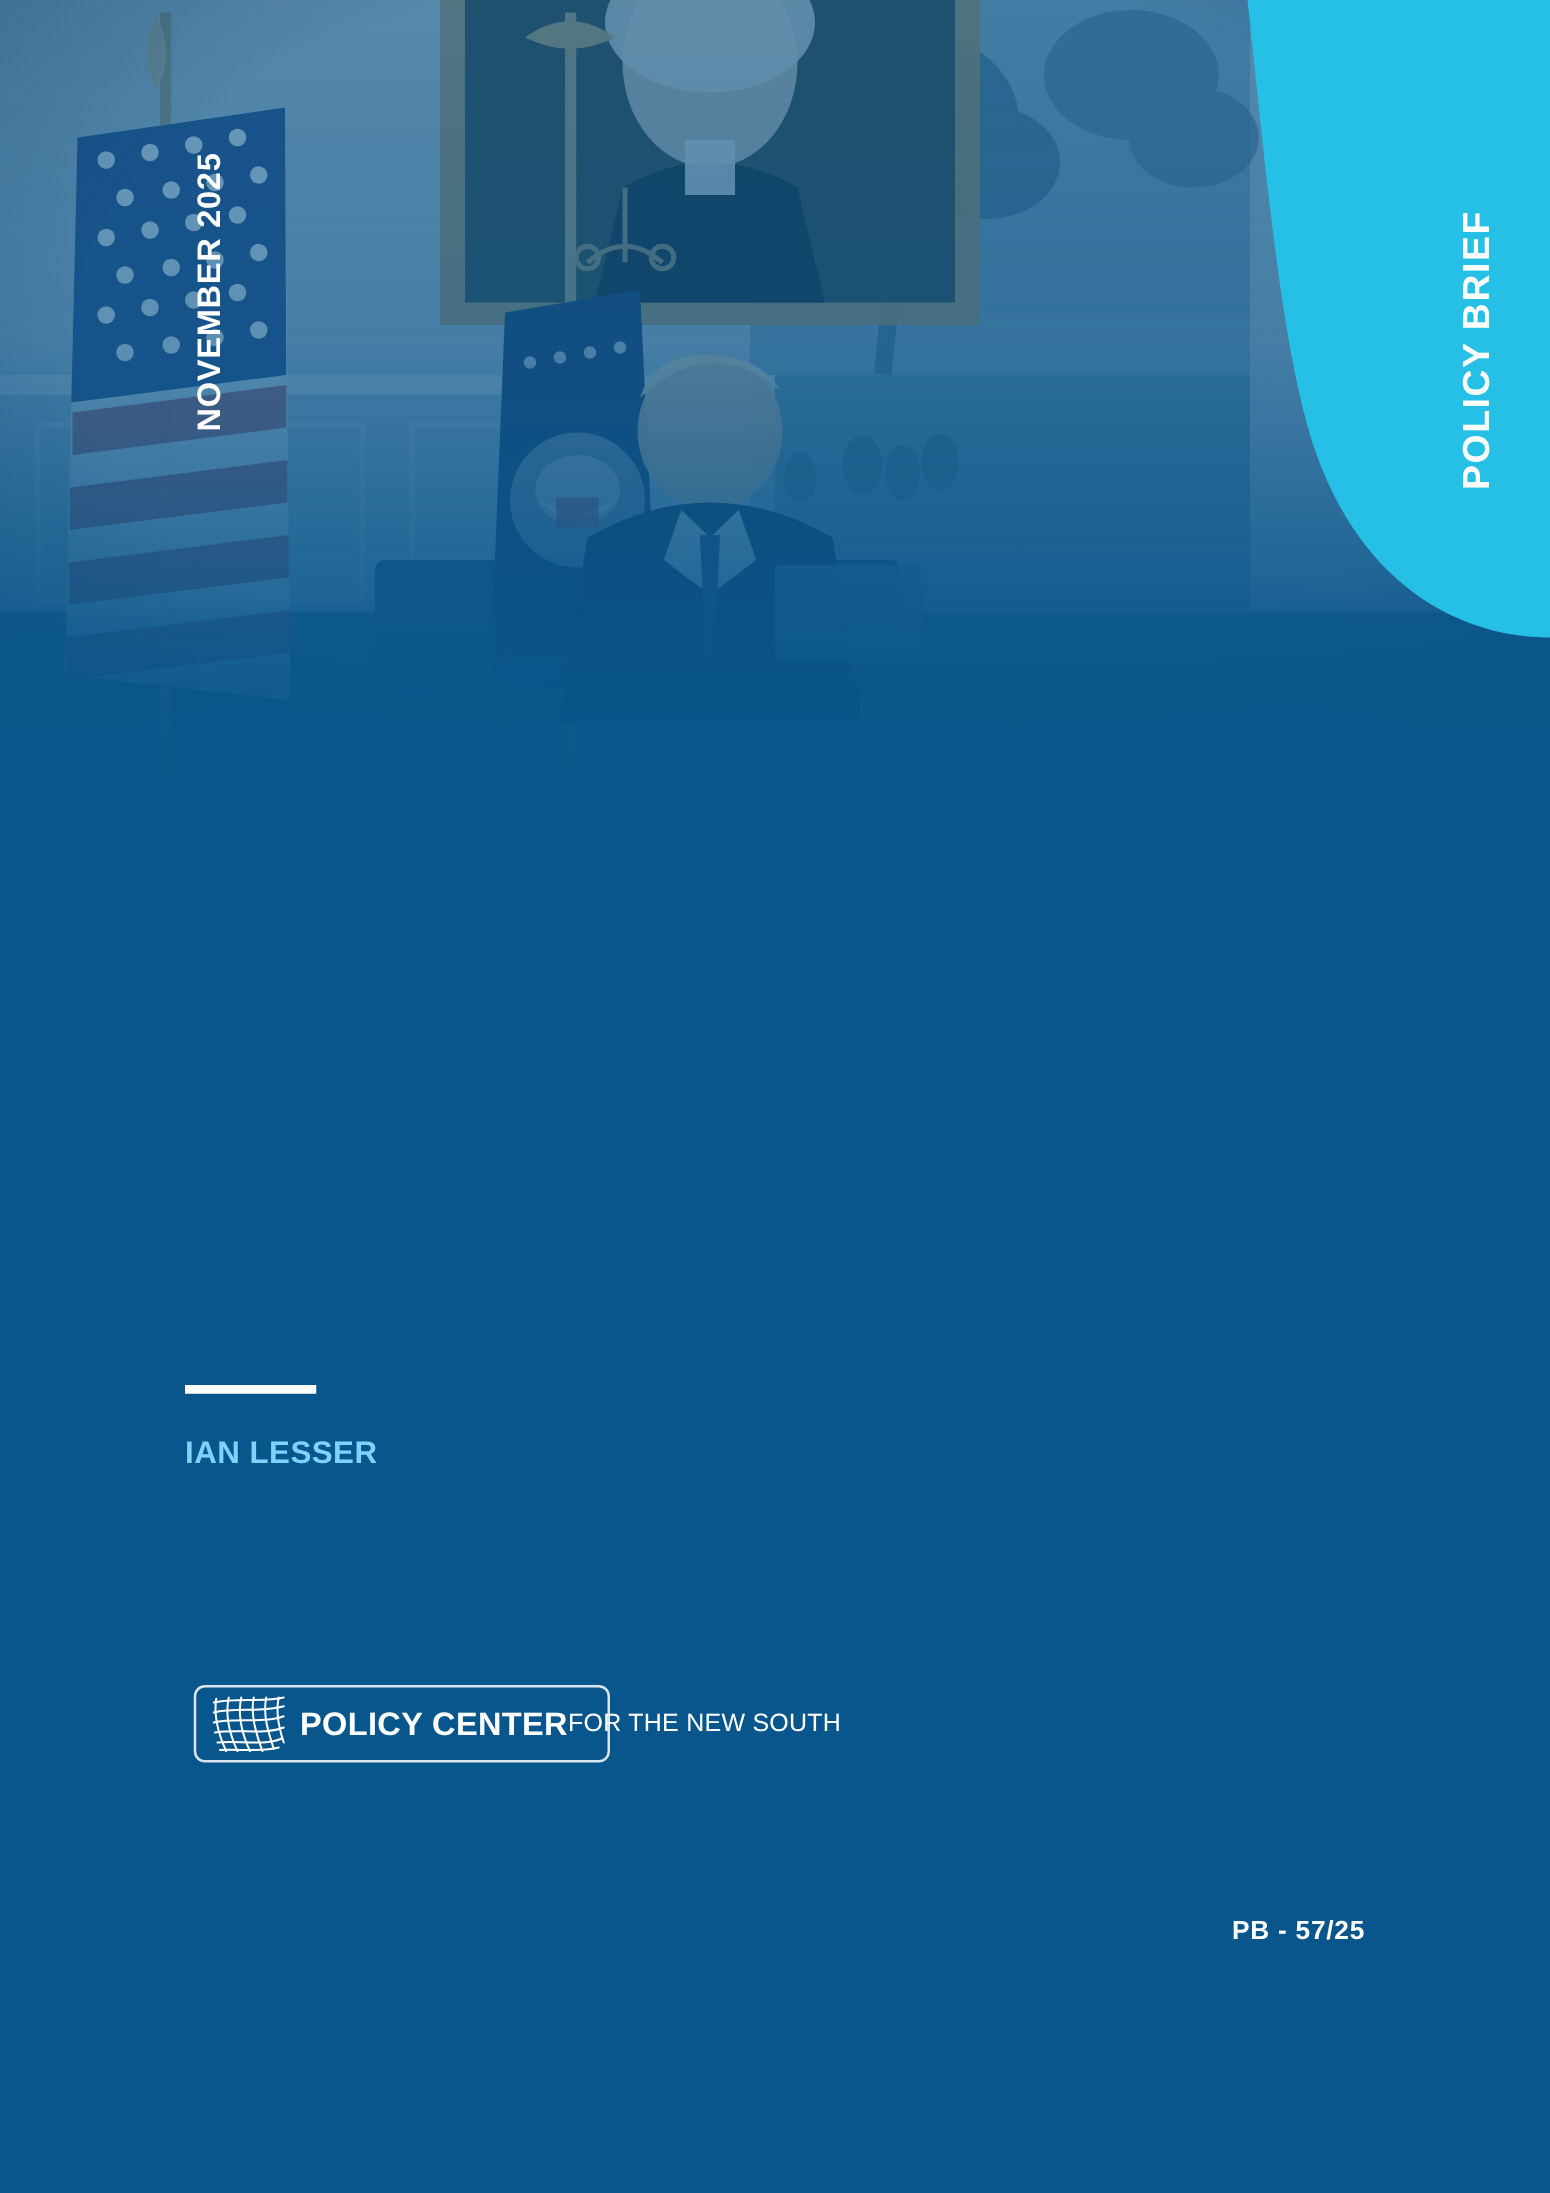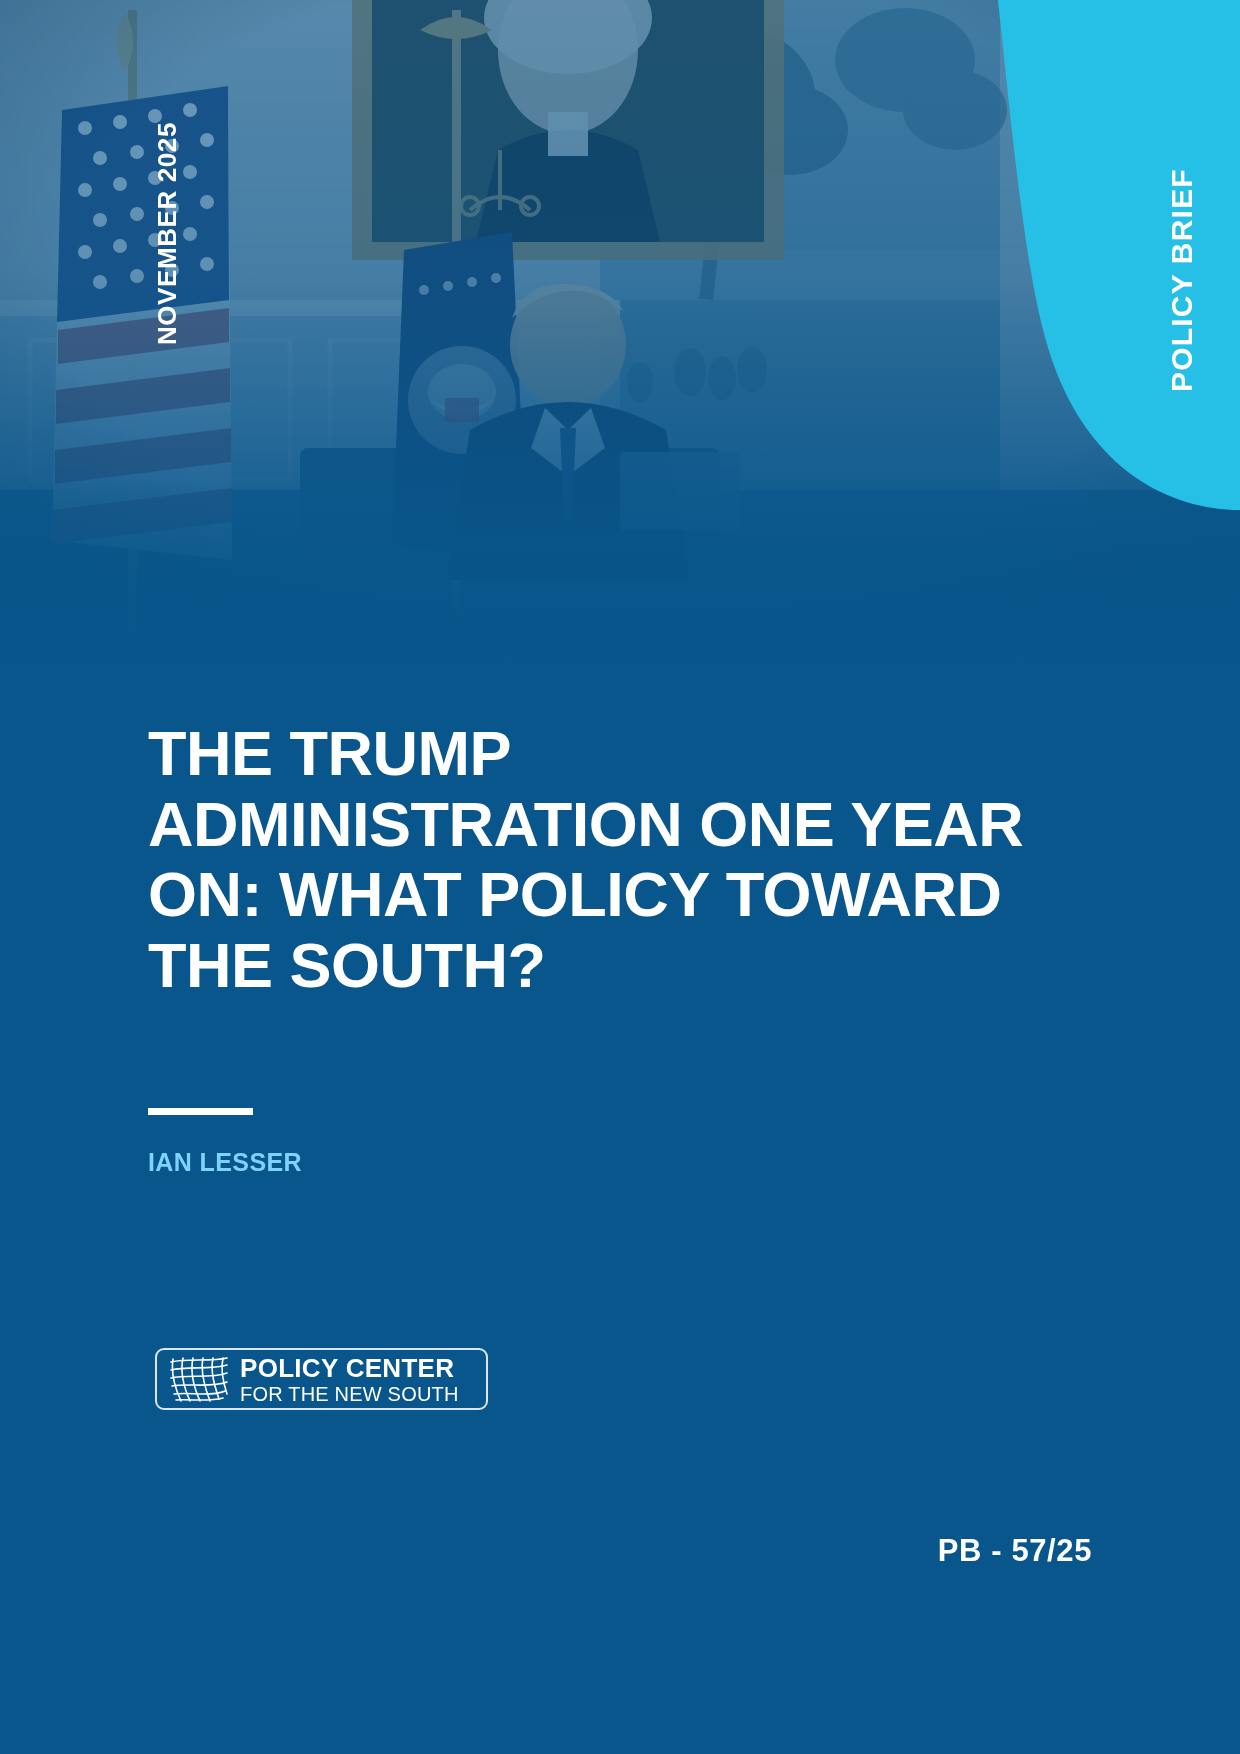--- a/index.html
+++ b/index.html
@@ -141,21 +141,21 @@
     border-radius: 9px;
     display: flex;
     align-items: center;
     box-sizing: border-box;
     padding: 0 8px 0 12px;
   }
   .logo-mark { flex: 0 0 auto; width: 62px; height: 46px; }
   .logo-text {
     margin-left: 9px;
     display: flex;
-    flex-direction: column;
+    flex-direction: row;
     justify-content: center;
     line-height: 1;
   }
   .logo-line1 {
     color: #ffffff;
     font-size: 26px;
     font-weight: 700;
     letter-spacing: 0.3px;
     white-space: nowrap;
   }
@@ -168,21 +168,21 @@
     white-space: nowrap;
   }
   .logo-line2 b { font-weight: 400; }
 
   
   .pb-number {
     position: absolute;
     right: 148px;
     top: 1533px;
     color: #ffffff;
-    font-size: 31px;
+    font-size: 21px;
     font-weight: 700;
     letter-spacing: 0.6px;
   }
 </style>
 </head>
 <body>
 
 <div class="cover">
 
   <div class="photo-area">
@@ -343,23 +343,20 @@
     <svg width="300" height="560" viewBox="0 0 300 560" aria-hidden="true">
       <path d="M300 0 L300 510
                C 230 510, 150 470, 112 360
                C 86 284, 74 150, 58 0 Z" fill="#26bfe5"></path>
     </svg>
   </div>
   <div class="band-label">POLICY BRIEF</div>
 
   <div class="date-label">NOVEMBER 2025</div>
 
-  <div class="title-block">
-    <h1 class="cover-title">THE TRUMP ADMINISTRATION ONE YEAR ON: WHAT POLICY TOWARD THE SOUTH?</h1>
-  </div>
 
   <div class="rule"></div>
 
   <div class="author">IAN LESSER</div>
 
   <div class="logo">
     <span class="logo-mark">
       <svg width="62" height="46" viewBox="0 0 62 46" aria-hidden="true">
         <g stroke="#ffffff" stroke-width="1.6" fill="none" stroke-linecap="round">
           <path d="M2 6 C 18 2, 42 6, 58 2"></path>

